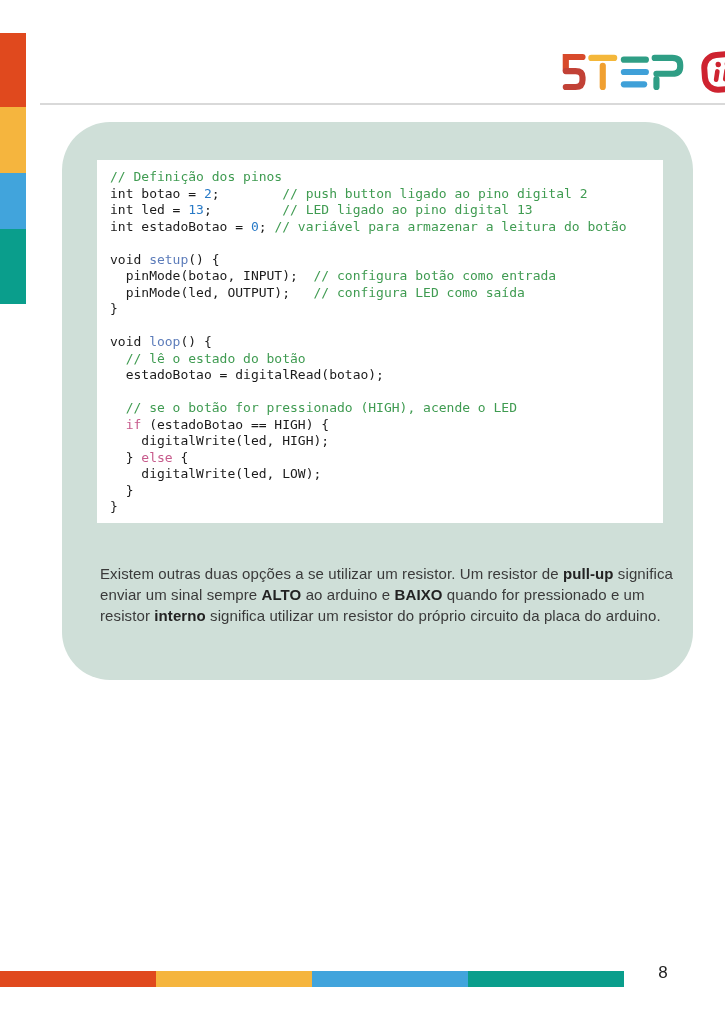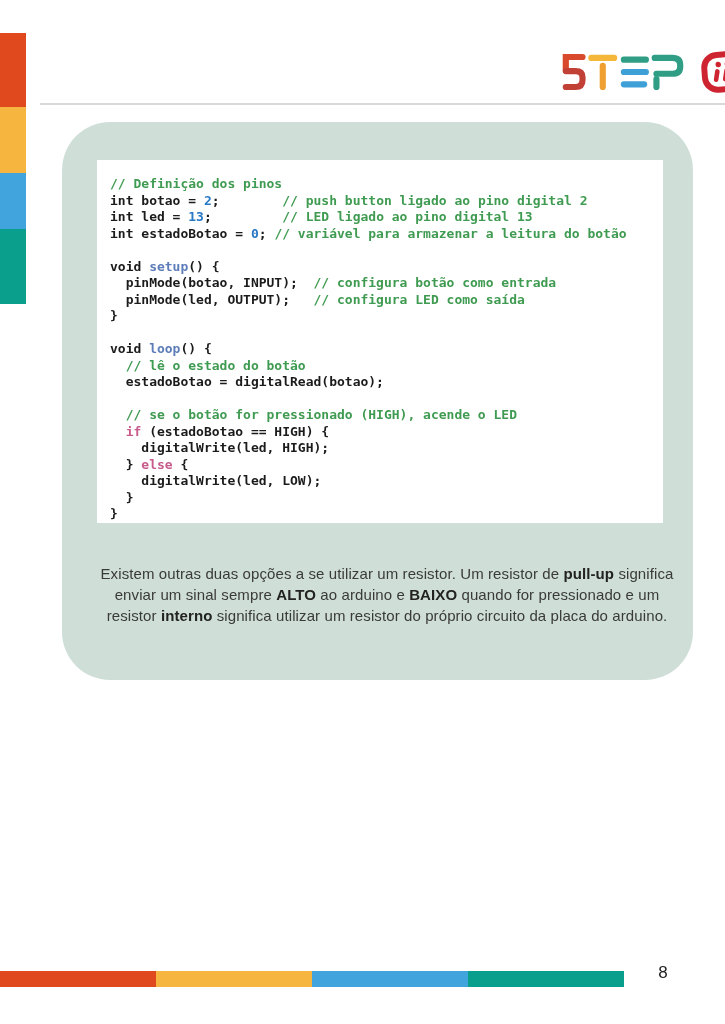--- a/index.html
+++ b/index.html
@@ -13,28 +13,28 @@
   
   .logo-wrap{position:absolute;left:552px;top:49px;height:46px;display:flex;align-items:center;gap:6px;}
   .header-rule{position:absolute;left:40px;right:0;top:103px;height:2px;background:#d9d9d9;}
 
   
   .mint-panel{position:absolute;left:62px;top:122px;width:631px;height:558px;
               background:#cfdfd8;border-radius:48px;}
 
   
   .code-card{position:absolute;left:35px;top:38px;width:566px;height:363px;background:#ffffff;}
-  .code-block{padding:0 0 0 13px;white-space:pre;
+  .code-block{padding:9px 0 0 13px;white-space:pre;
               font-family:"DejaVu Sans Mono","Liberation Mono",monospace;
-              font-weight:700;font-size:13px;line-height:16.5px;color:#1b1b1b;margin-top:16px;}
+              font-weight:400;font-size:13px;line-height:16.5px;color:#1b1b1b;}
   .code-line{min-height:16.5px;}
 
   
   .body-paragraph{position:absolute;left:38px;top:441px;width:574px;margin:0;
-                  font-size:15px;line-height:21px;color:#3a3a3a;letter-spacing:0.1px;text-align:center;}
+                  font-size:15px;line-height:21px;color:#3a3a3a;letter-spacing:0.1px;}
   .body-paragraph b{color:#222222;}
 
   
   .bottom-bars{position:absolute;left:0;top:971px;height:16px;display:flex;}
   .bottom-bars .seg{height:16px;}
 
   .page-number{position:absolute;left:648px;top:963px;width:30px;text-align:center;
                font-size:17px;color:#222222;}
 </style>
 </head>

